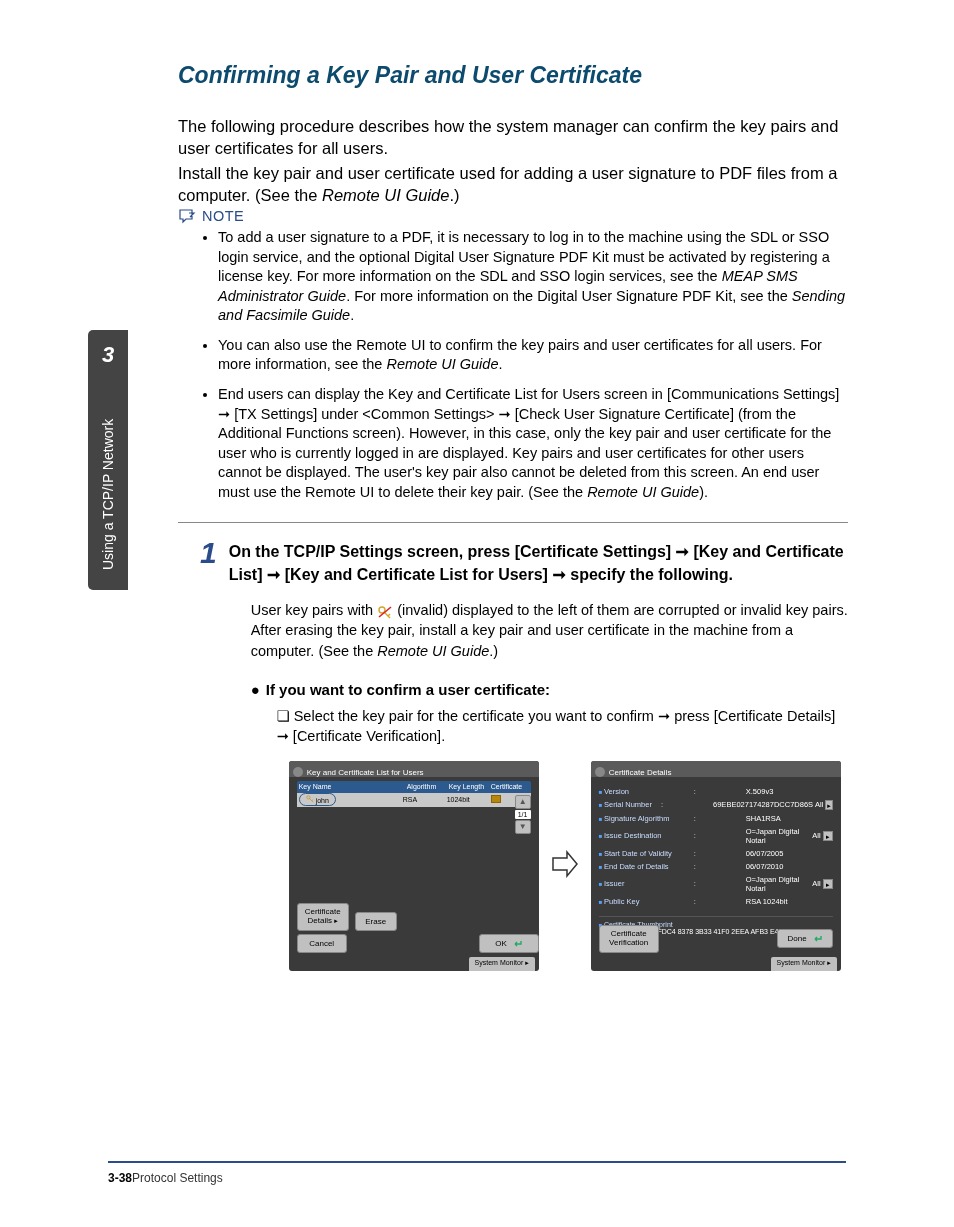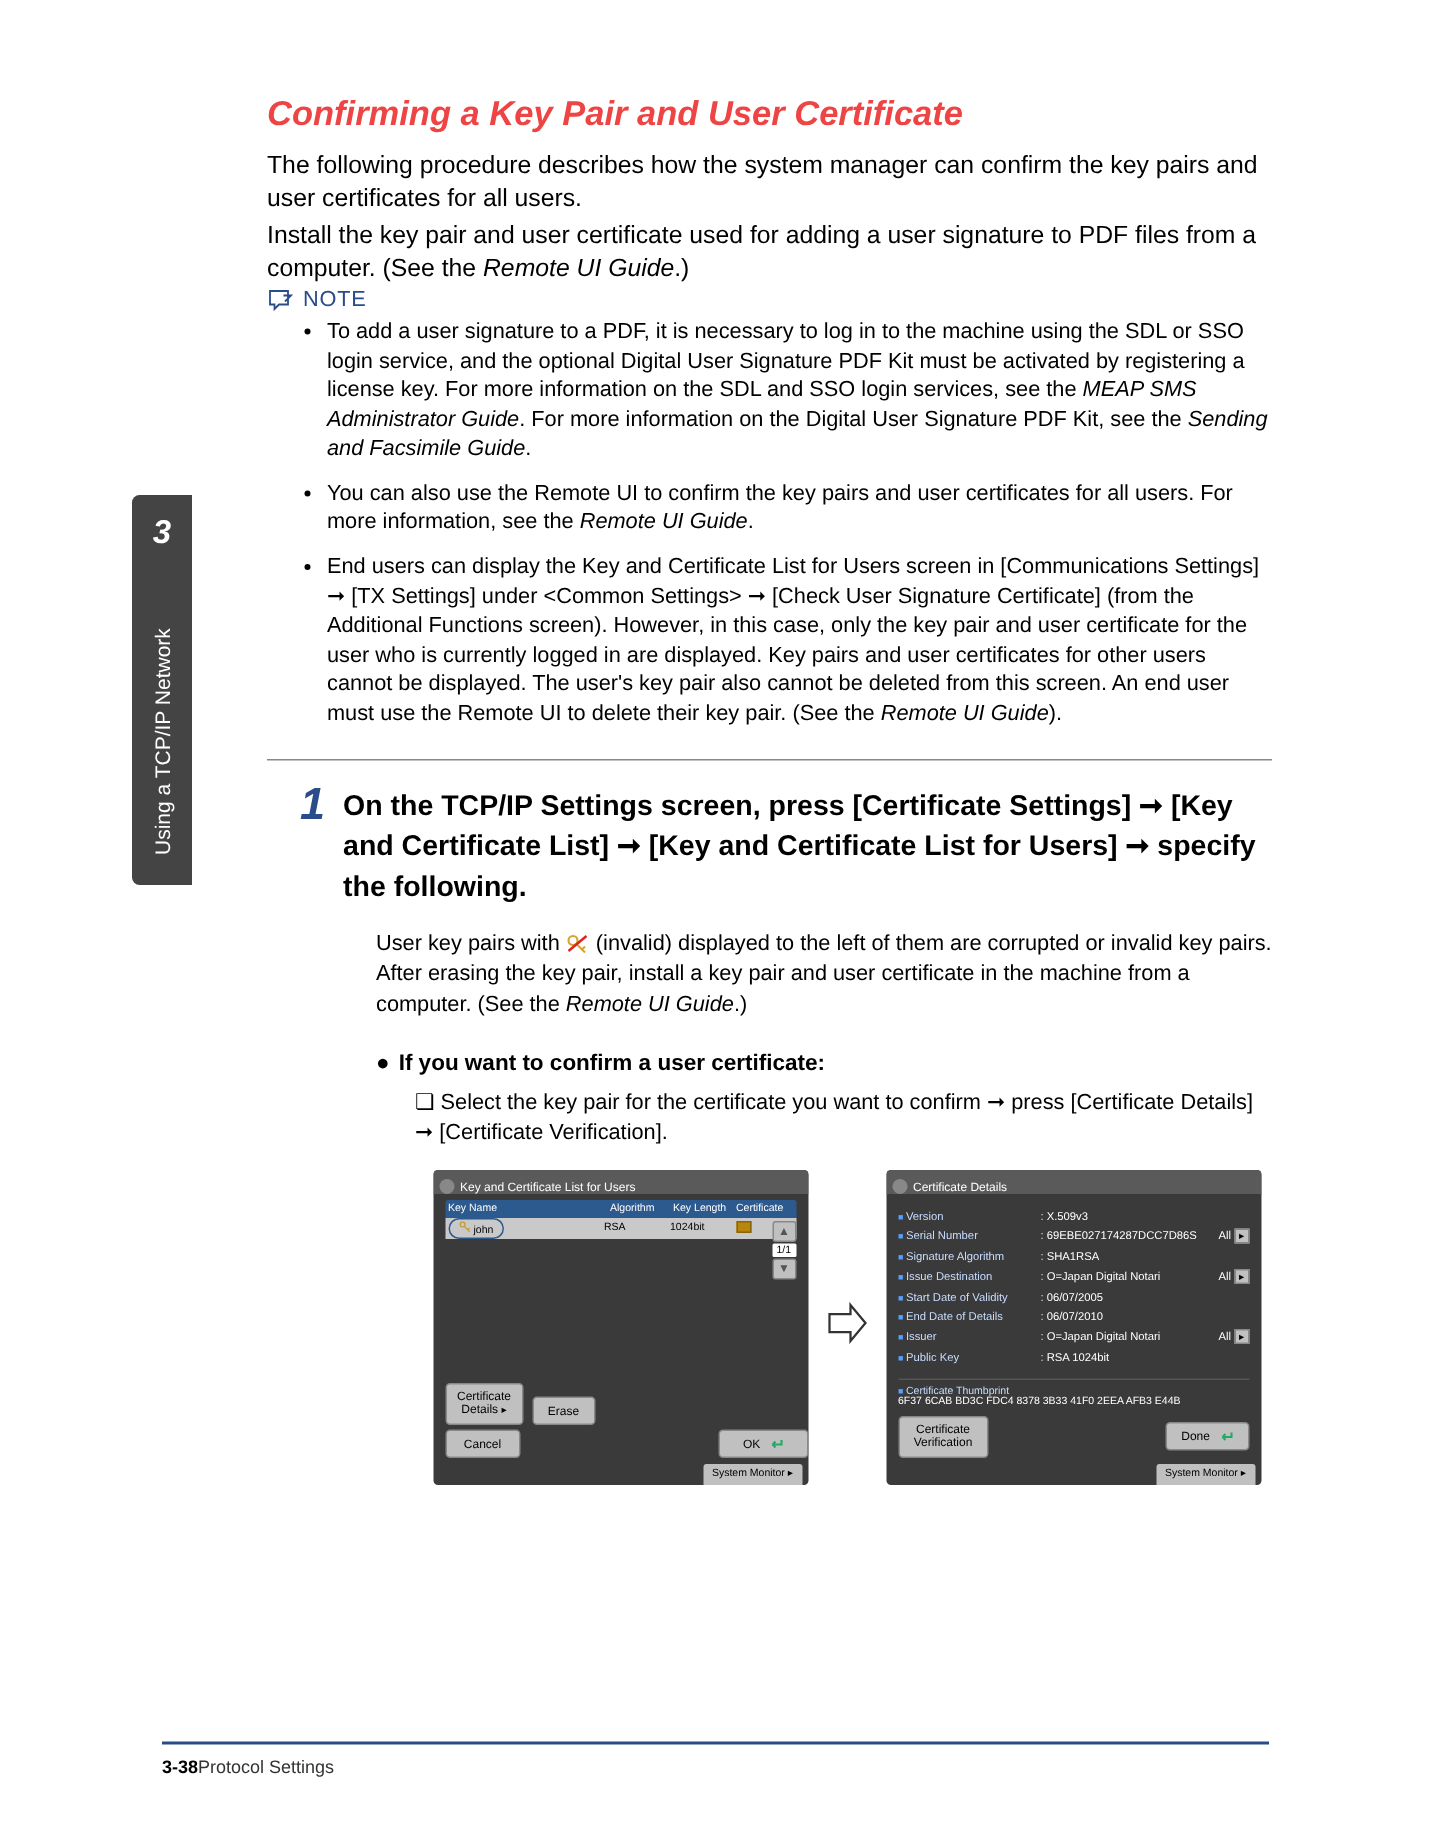--- a/index.html
+++ b/index.html
@@ -40,25 +40,25 @@
     white-space: nowrap;
     font-size: 14px;
   }
   .content {
     position: absolute;
     left: 178px;
     top: 62px;
     width: 670px;
   }
   .section-title {
-    color: #ef4444;
+    color: #0c4a6e;
     font-style: italic;
     font-weight: bold;
     font-size: 23px;
-    margin-bottom: 10px;
+    margin-bottom: 26px;
   }
   .intro-para {
     font-size: 16.5px;
     line-height: 1.35;
     margin-bottom: 2px;
   }
   .note-box { margin-top: 0; }
   .note-header {
     display: flex;
     align-items: center;
@@ -95,21 +95,21 @@
     color: #2a4c8a;
     font-style: italic;
     font-weight: bold;
     font-size: 30px;
     line-height: 0.8;
     flex-shrink: 0;
   }
   .step-body { flex: 1; }
   .step-title {
     font-weight: bold;
-    font-size: 19px;
+    font-size: 16px;
     line-height: 1.4;
   }
   .step-desc {
     margin-top: 14px;
     margin-left: 22px;
     font-size: 14.5px;
     line-height: 1.4;
   }
   .bullet-heading {
     margin-top: 20px;
@@ -236,21 +236,21 @@
     display:flex;
     font-size:7.5px;
     padding: 2px 0;
     align-items:center;
   }
   .detail-row .lbl { width: 95px; color:#c8ddff; }
   .detail-row .lbl::before{
     content:"■ "; color:#55a0ff; font-size:6px;
   }
   .detail-row .colon{ color:#c8ddff; margin-right:2px;}
-  .detail-row .val { flex:1; color:#fff; }
+  .detail-row .val { flex:1; color:#fff;margin-left:48px; }
   .detail-row .expand {
     width:10px;height:10px;background:#c0c0c0;color:#000;font-size:7px;text-align:center;line-height:10px;border:1px solid #888;
   }
   .thumbprint {
     border-top: 1px solid #555;
     margin-top: 4px;
     padding-top: 4px;
     font-size: 7px;
   }
   .thumbprint .tp-label{color:#c8ddff;}

